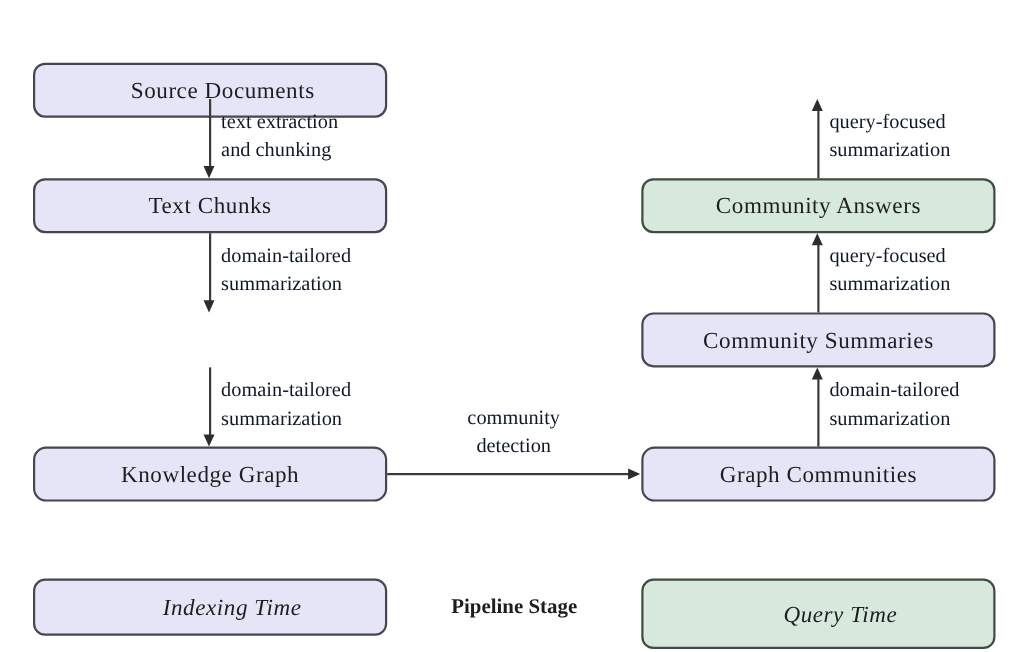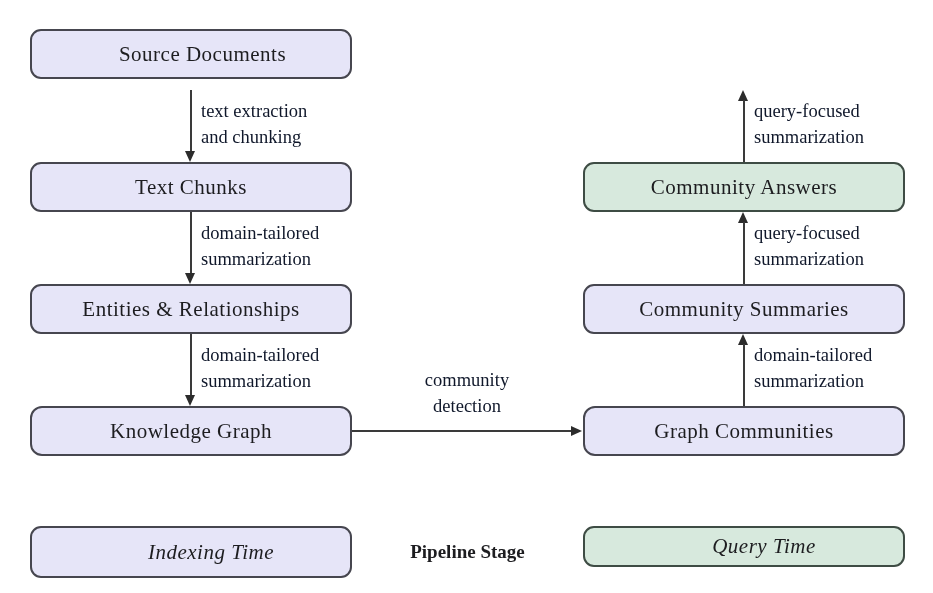--- a/index.html
+++ b/index.html
@@ -23,21 +23,21 @@
     align-items: center;
     justify-content: center;
     font-size: 21px;
     letter-spacing: 0.5px;
     white-space: nowrap;
   }
   .lav { background: #e6e5f8; border-color: #46464f; }
   .grn { background: #d7e9dd; border-color: #3e4c44; }
   .col-left  { left: 30px; }
   .col-right { left: 583px; }
-  .row1 { top: 29px; padding-left: 23px; }
+  .row1 { top: 57px; padding-left: 23px; }
   .row2 { top: 162px; }
   .row3 { top: 284px; }
   .row4 { top: 406px; border-radius: 12px; }
   .row-legend { top: 526px; }
   .legend-box { font-style: italic; padding-left: 40px; }
 
   .vline {
     position: absolute;
     width: 2px;
     background: #3a3a3a;
@@ -90,23 +90,20 @@
 </head>
 <body>
 
 <div class="canvas">
 
   <div class="box lav col-left row1">
     <span>Source Documents</span>
   </div>
   <div class="box lav col-left row2">
     <span>Text Chunks</span>
-  </div>
-  <div class="box lav col-left row3">
-    <span>Entities &amp; Relationships</span>
   </div>
   <div class="box lav col-left row4">
     <span>Knowledge Graph</span>
   </div>
 
   <div class="box grn col-right row2">
     <span>Community Answers</span>
   </div>
   <div class="box lav col-right row3">
     <span>Community Summaries</span>
@@ -163,17 +160,17 @@
     <span>community</span><br>
     <span>detection</span>
   </div>
 
   <div class="box lav legend-box col-left row-legend" style="height:52px;">
     <span>Indexing Time</span>
   </div>
   <div class="pipeline-stage">
     <span>Pipeline Stage</span>
   </div>
-  <div class="box grn legend-box col-right row-legend" style="height:41px;">
+  <div class="box grn legend-box col-right row-legend" style="height:64px;">
     <span>Query Time</span>
   </div>
 
 </div>
 
 </body></html>

